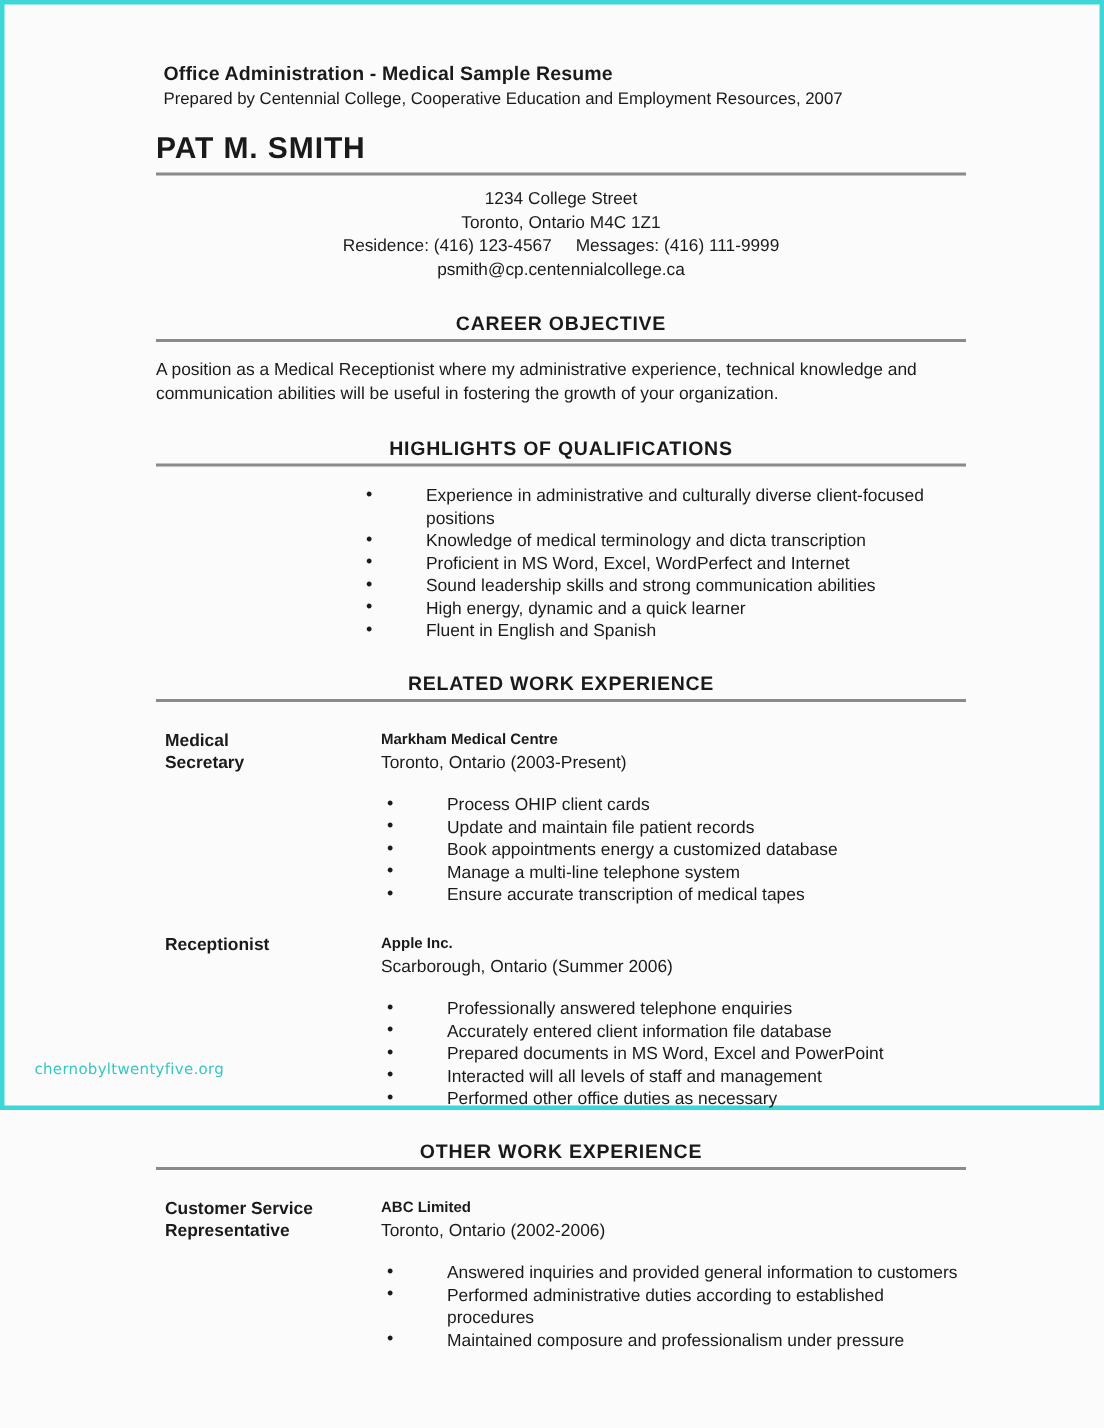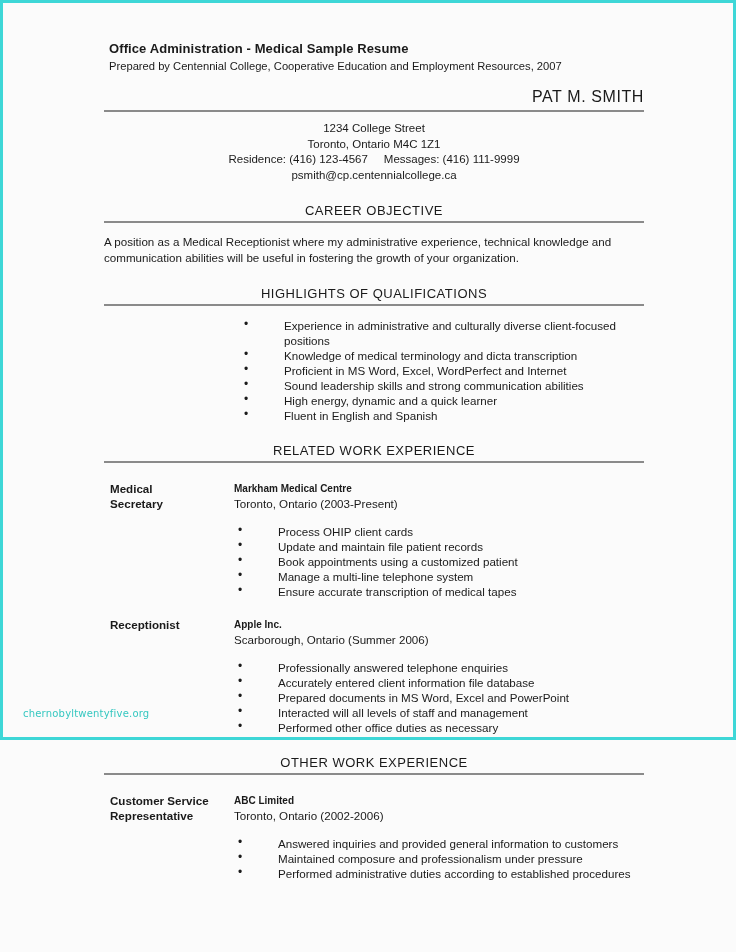--- a/index.html
+++ b/index.html
@@ -41,23 +41,23 @@
     margin: 0 0 2px 5px;
   }
   .doc-subtitle {
     font-size: 11.2px;
     font-weight: normal;
     line-height: 15px;
     margin: 0 0 14px 5px;
   }
 
   .name {
-    text-align: right;
-    font-size: 16px;
-    font-weight: normal;
+    text-align: left;
+    font-size: 20px;
+    font-weight: bold;
     letter-spacing: 0.6px;
     margin: 0 0 4px 0;
   }
 
   
   .rule {
     height: 0;
     border: 0;
     border-top: 2px solid #8a8a8a;
     margin: 0;
@@ -70,21 +70,21 @@
     font-size: 11.5px;
     line-height: 15.5px;
     margin: 9px 0 0 0;
   }
   .contact div { white-space: pre; }
 
   
   .section-head {
     text-align: center;
     font-size: 13px;
-    font-weight: normal;
+    font-weight: bold;
     letter-spacing: 0.5px;
     margin: 0 0 3px 0;
   }
   .section-block { margin-top: 20px; }
 
   
   .para {
     font-size: 11.6px;
     line-height: 16px;
     margin: 11px 0 0 0;
@@ -110,20 +110,21 @@
     left: 140px;
     top: -1px;
     font-size: 12px;
     line-height: 15px;
   }
 
   
   .job {
     display: flex;
     margin-top: 18px;
+    gap: 20px;
   }
   .job-role {
     width: 130px;
     flex: 0 0 130px;
     font-size: 11.6px;
     font-weight: bold;
     line-height: 15px;
     padding-left: 6px;
     box-sizing: border-box;
   }
@@ -202,21 +203,21 @@
       <hr class="rule">
       <div>
           <div class="job">
             <div class="job-role">Medical<br>Secretary</div>
             <div class="job-detail">
               <div class="job-company">Markham Medical Centre</div>
               <div class="job-location">Toronto, Ontario (2003-Present)</div>
               <ul class="bullets">
                 <li>Process OHIP client cards</li>
                 <li>Update and maintain file patient records</li>
-                <li>Book appointments using a customized patient</li>
+                <li>Book appointments energy a customized database</li>
                 <li>Manage a multi-line telephone system</li>
                 <li>Ensure accurate transcription of medical tapes</li>
               </ul>
             </div>
           </div>
           <div class="job">
             <div class="job-role">Receptionist</div>
             <div class="job-detail">
               <div class="job-company">Apple Inc.</div>
               <div class="job-location">Scarborough, Ontario (Summer 2006)</div>
@@ -236,22 +237,22 @@
       <div class="section-head">OTHER WORK EXPERIENCE</div>
       <hr class="rule">
       <div>
           <div class="job">
             <div class="job-role">Customer Service<br>Representative</div>
             <div class="job-detail">
               <div class="job-company">ABC Limited</div>
               <div class="job-location">Toronto, Ontario (2002-2006)</div>
               <ul class="bullets">
                 <li>Answered inquiries and provided general information to customers</li>
+                <li>Performed administrative duties according to established procedures</li>
                 <li>Maintained composure and professionalism under pressure</li>
-                <li>Performed administrative duties according to established procedures</li>
               </ul>
             </div>
           </div>
         </div>
     </div>
 
   </div>
 
   <div class="watermark">chernobyltwentyfive.org</div>
 </div>

